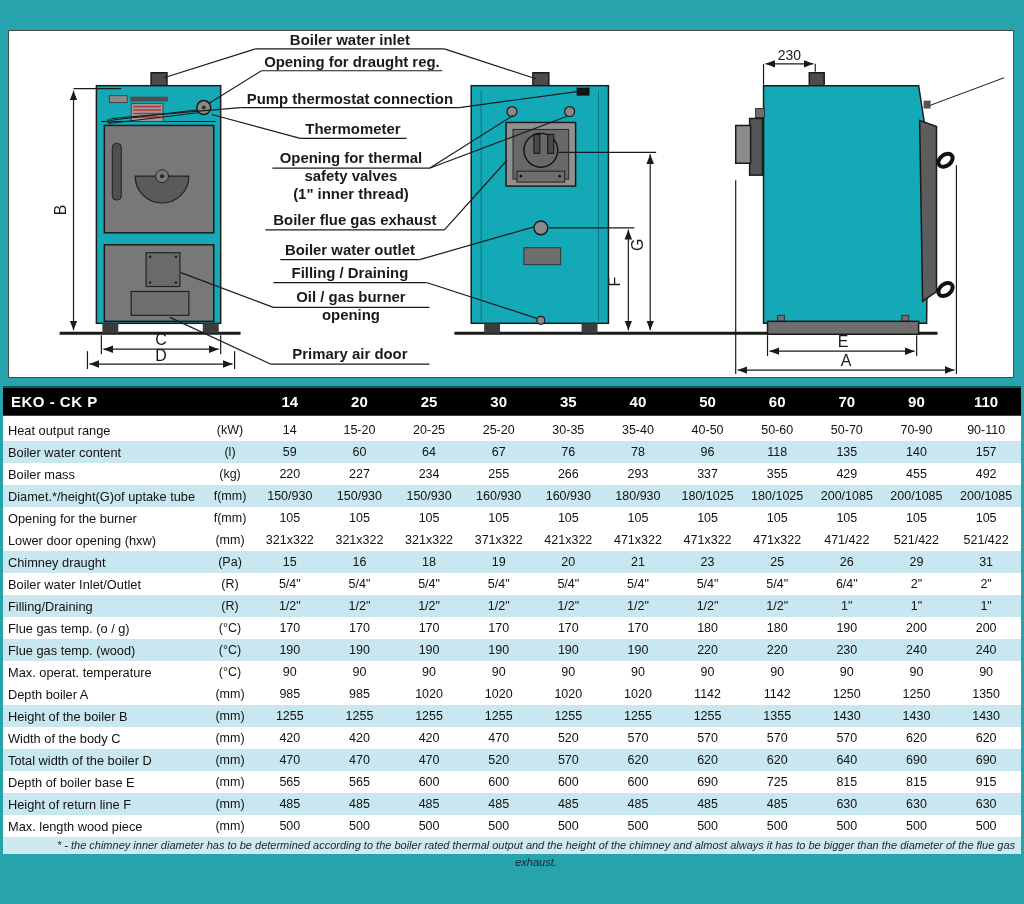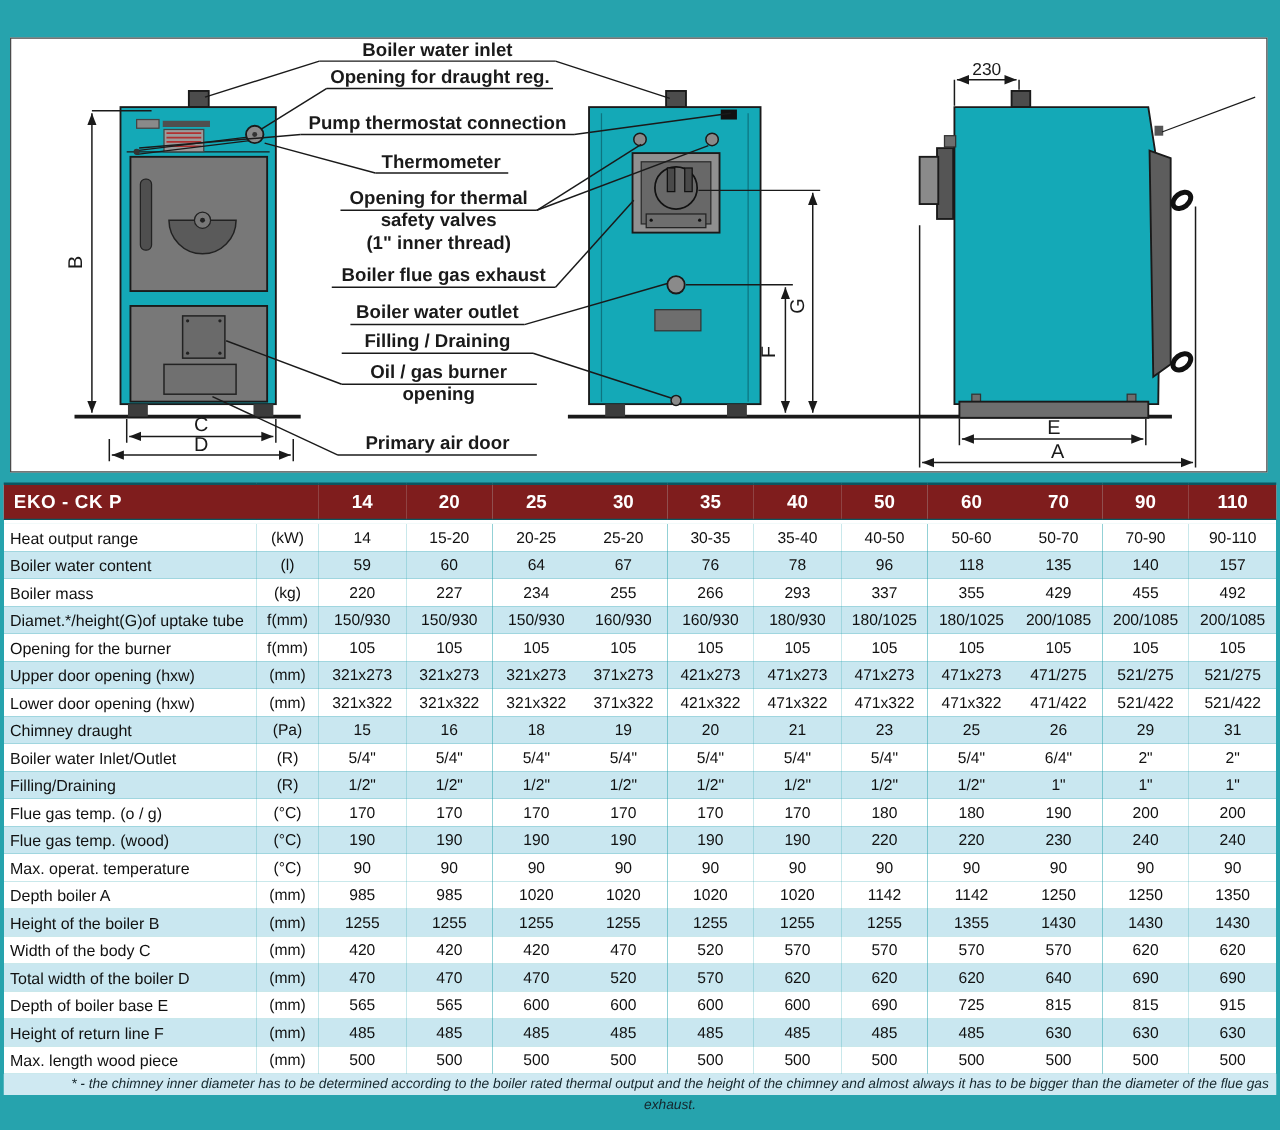--- a/index.html
+++ b/index.html
@@ -10,21 +10,21 @@
   .panel{position:absolute;top:30px;left:8px;width:1006px;height:348px;background:#ffffff;
         border:1px solid #4a4a4a;box-sizing:border-box;}
   .panel svg{display:block;width:100%;height:100%;}
   svg text{font-family:"Liberation Sans",sans-serif;fill:#1a1a1a;}
   .callout{font-size:15px;font-weight:bold;}
   .dimletter{font-size:16px;}
   .dimnum{font-size:14px;}
 
   .specwrap{position:absolute;top:386px;left:3px;width:1018px;}
   table.spec{border-collapse:collapse;width:100%;table-layout:fixed;}
-  table.spec thead th{background:#7f1d1d;color:#ffffff;font-size:15px;font-weight:bold;
+  table.spec thead th{background:#000000;color:#ffffff;font-size:15px;font-weight:bold;
         height:27px;border-top:2px solid #0c5660;border-bottom:1px solid #0c5660;
         text-align:center;padding:0;}
   table.spec thead th.model{text-align:left;padding-left:8px;letter-spacing:.5px;}
   table.spec td{height:22px;font-size:12.5px;text-align:center;color:#111;padding:0;
         white-space:nowrap;overflow:hidden;}
   table.spec td.lbl{text-align:left;font-weight:normal;padding-left:5px;font-size:12.8px;}
   table.spec tr{background:#ffffff;}
   table.spec tr.alt{background:#c9e7f0;}
   table.spec tr.spacer td{height:3px;background:#ffffff;}
   .footnote{background:#cfe9f2;height:17px;line-height:17px;text-align:center;
@@ -307,35 +307,20 @@
             <td class="val">105</td>
             <td class="val">105</td>
             <td class="val">105</td>
             <td class="val">105</td>
             <td class="val">105</td>
             <td class="val">105</td>
             <td class="val">105</td>
             <td class="val">105</td>
             <td class="val">105</td>
           </tr>
-          <tr class="alt">
-            <td class="lbl">Upper door opening (hxw)</td>
-            <td class="unit">(mm)</td>
-            <td class="val">321x273</td>
-            <td class="val">321x273</td>
-            <td class="val">321x273</td>
-            <td class="val">371x273</td>
-            <td class="val">421x273</td>
-            <td class="val">471x273</td>
-            <td class="val">471x273</td>
-            <td class="val">471x273</td>
-            <td class="val">471/275</td>
-            <td class="val">521/275</td>
-            <td class="val">521/275</td>
-          </tr>
           <tr>
             <td class="lbl">Lower door opening (hxw)</td>
             <td class="unit">(mm)</td>
             <td class="val">321x322</td>
             <td class="val">321x322</td>
             <td class="val">321x322</td>
             <td class="val">371x322</td>
             <td class="val">421x322</td>
             <td class="val">471x322</td>
             <td class="val">471x322</td>

